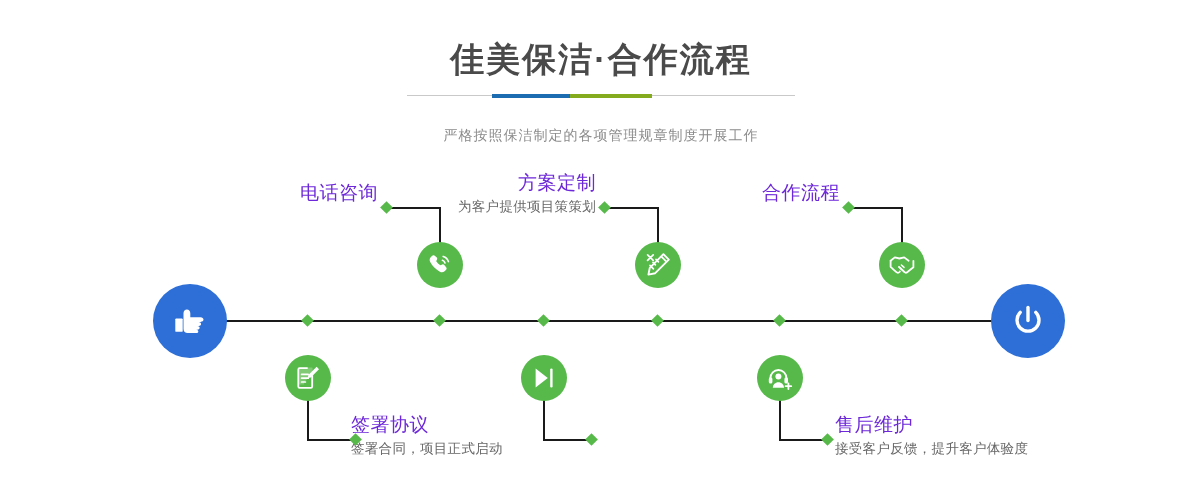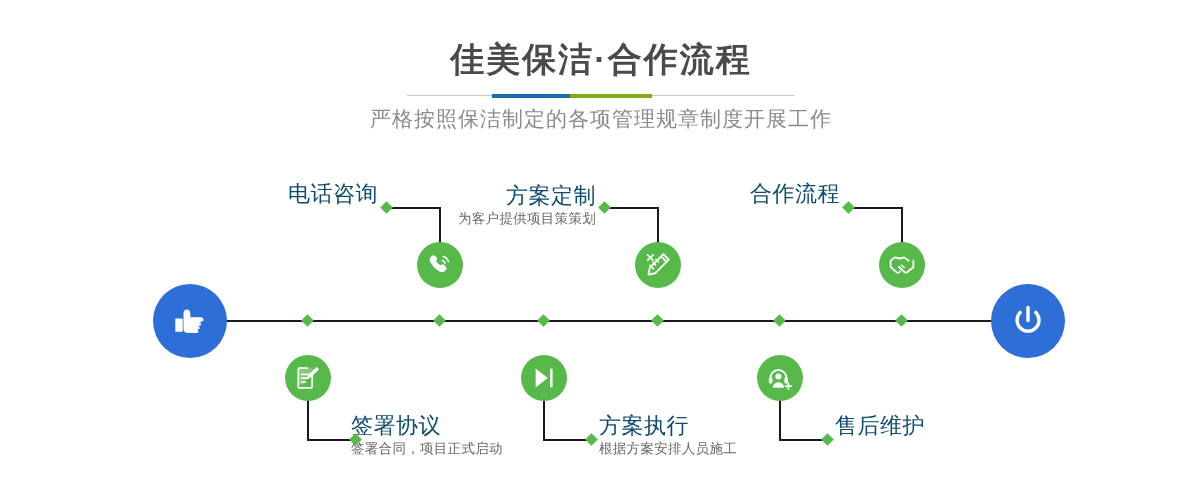--- a/index.html
+++ b/index.html
@@ -59,23 +59,23 @@
   }
   .divider .seg-green {
     position: absolute;
     left: 163px;
     top: 0;
     width: 82px;
     height: 4px;
     background: #84ab1d;
   }
   .subtitle {
-    margin: 0;
+    margin: 16px;
     padding-top: 11px;
-    font-size: 21px;
+    font-size: 14px;
     color: #8b8b8b;
     letter-spacing: 1px;
     line-height: 20px;
   }
 
   
   .flow {
     position: absolute;
     left: 0;
     top: 150px;
@@ -137,24 +137,25 @@
     background: #56b949;
     transform: rotate(45deg);
     z-index: 4;
   }
 
   .label {
     position: absolute;
     white-space: nowrap;
   }
   .label .name {
-    font-size: 22px;
-    color: #0c4a6e;
+    font-size: 19px;
+    color: #6d28d9;
     line-height: 22px;
     letter-spacing: 0.5px;
+    font-family: Liberation Mono, monospace;
   }
   .label .desc {
     font-size: 13.5px;
     color: #666666;
     line-height: 20px;
     letter-spacing: 0.3px;
     padding-top: 2px;
   }
   .label.align-right { text-align: right; }
   .label.align-left  { text-align: left; }
@@ -243,41 +244,37 @@
           <line x1="17.2" y1="5.4" x2="22.6" y2="10.8" stroke="#ffffff" stroke-width="1.7"></line>
           <path fill="none" stroke="#ffffff" stroke-width="1.7" stroke-linecap="round" d="M6.0 14.4l3.4 3.4M9.0 11.4l2.4 2.4M12.0 8.4l2.4 2.4"></path>
           <path fill="none" stroke="#ffffff" stroke-width="1.7" stroke-linecap="round" d="M3.6 3.8l5.6 5.6M3.6 9.4l5.6-5.6"></path>
         </svg>
       </span>
     </div>
     <div class="vline" style="left:657px; top:57px; height:50px;"></div>
     <div class="hline" style="left:604px; top:57px; width:55px;"></div>
     <div class="diamond" style="left:600px; top:53px;"></div>
     <div class="diamond" style="left:653px; top:166px;"></div>
-    <div class="label align-right" style="left:318px; top:35px; width:278px;">
+    <div class="label align-right" style="left:318px; top:23px; width:278px;">
       <div class="name">方案定制</div>
       <div class="desc">为客户提供项目策策划</div>
     </div>
 
     <div class="node" style="left:521px; top:205px;">
       <span>
         <svg width="28" height="28" viewBox="0 0 28 28">
           <path fill="#ffffff" d="M5.6 4.4l12.2 9.6-12.2 9.6V4.4z"></path>
           <rect x="20.2" y="4.4" width="2.4" height="19.2" rx="1.1" fill="#ffffff"></rect>
         </svg>
       </span>
     </div>
     <div class="vline" style="left:543px; top:246px; height:44px;"></div>
     <div class="hline" style="left:543px; top:289px; width:48px;"></div>
     <div class="diamond" style="left:587px; top:285px;"></div>
     <div class="diamond" style="left:539px; top:166px;"></div>
-    <div class="label align-left" style="left:599px; top:265px; width:300px;">
-      <div class="name">方案执行</div>
-      <div class="desc">根据方案安排人员施工</div>
-    </div>
 
     <div class="node" style="left:879px; top:92px;">
       <span>
         <svg width="28" height="28" viewBox="0 0 28 28">
           <path fill="none" stroke="#ffffff" stroke-width="1.8" stroke-linejoin="round" stroke-linecap="round" d="M2.6 9.8l4.2-3.4 4.6 1.1 4.8-1.1 4.4 3.4"></path>
           <path fill="none" stroke="#ffffff" stroke-width="1.8" stroke-linejoin="round" stroke-linecap="round" d="M2.6 9.8v6.0l3.2 3.0 2.6 2.4c.9.8 2.2.7 3-.2l.5-.6"></path>
           <path fill="none" stroke="#ffffff" stroke-width="1.8" stroke-linejoin="round" stroke-linecap="round" d="M25.4 9.8v6.4l-3.2 2.6-3.0 2.4c-.9.7-2.1.6-2.8-.2l-5.4-5.2"></path>
           <path fill="none" stroke="#ffffff" stroke-width="1.5" stroke-linecap="round" d="M13.4 14.0l2.6 2.4M11.2 16.2l2.4 2.2"></path>
         </svg>
       </span>
@@ -302,16 +299,17 @@
           <line x1="19.6" y1="22.2" x2="25.2" y2="22.2" stroke="#ffffff" stroke-width="1.8" stroke-linecap="round"></line>
         </svg>
       </span>
     </div>
     <div class="vline" style="left:779px; top:246px; height:44px;"></div>
     <div class="hline" style="left:779px; top:289px; width:48px;"></div>
     <div class="diamond" style="left:823px; top:285px;"></div>
     <div class="diamond" style="left:775px; top:166px;"></div>
     <div class="label align-left" style="left:835px; top:265px; width:330px;">
       <div class="name">售后维护</div>
+      <div class="desc">接受客户反馈，提升客户体验度</div>
     </div>
 
   </div>
 </div>
 
 </body></html>

